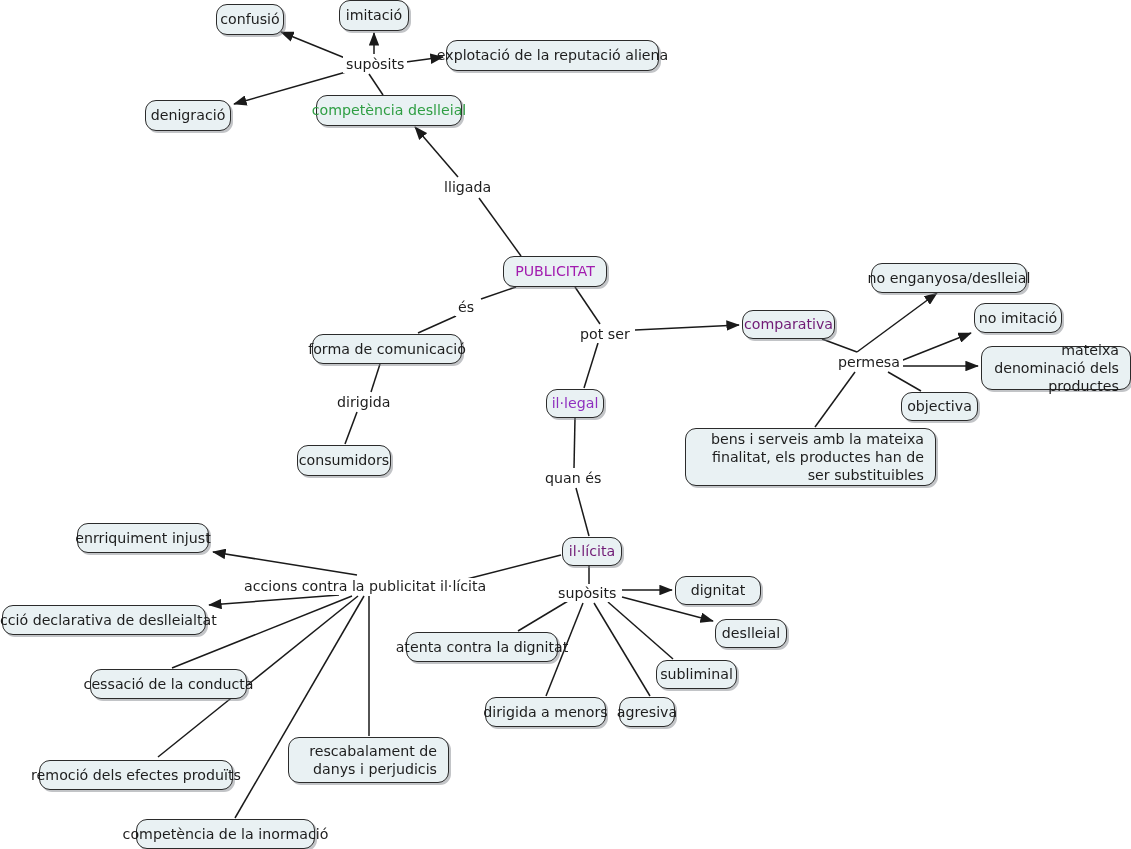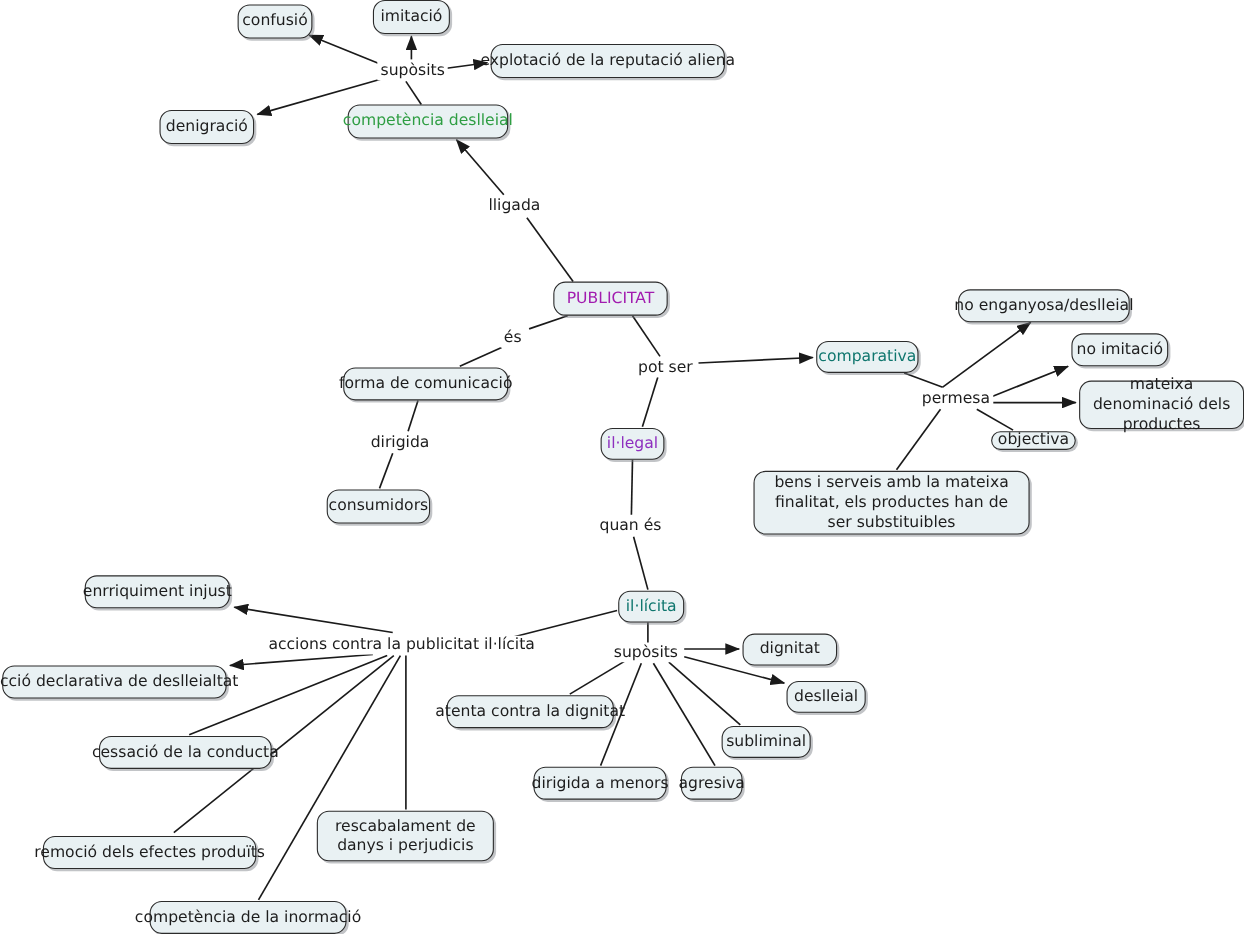--- a/index.html
+++ b/index.html
@@ -30,35 +30,35 @@
   .node {
     position: absolute;
     box-sizing: border-box;
     background: #e9f1f3;
     border: 1.3px solid #2b2b2b;
     border-radius: 11px;
     box-shadow: 2px 2px 0 rgba(120,125,130,0.45);
     color: #1d1d1d;
     font-size: 14.2px;
     line-height: 17px;
-    text-align: center;
+    text-align: right;
     display: flex;
     align-items: center;
     justify-content: center;
     padding: 4px 11px;
     white-space: nowrap;
     z-index: 5;
   }
   .node.multiline {
     white-space: normal;
     line-height: 18px;
   }
   .node.green   { color: #2f9e43; }
   .node.purple  { color: #a21caf; }
-  .node.magenta { color: #0f766e; }
+  .node.magenta { color: #701a75; }
   .node.violet  { color: #8e2fbf; }
 
   
   .link-label {
     position: absolute;
     font-size: 14.2px;
     line-height: 17px;
     color: #1d1d1d;
     white-space: nowrap;
     background: #ffffff;
@@ -149,21 +149,21 @@
       </div>
       <div class="node" style="left: 871px; top: 263px; width: 156px; height: 30px;">
         <span>no enganyosa/deslleial</span>
       </div>
       <div class="node" style="left: 974px; top: 303px; width: 88px; height: 30px;">
         <span>no imitació</span>
       </div>
       <div class="node multiline" style="left: 981px; top: 346px; width: 150px; height: 44px;">
         <span>mateixa denominació dels productes</span>
       </div>
-      <div class="node" style="left: 901px; top: 392px; width: 77px; height: 17px;">
+      <div class="node" style="left: 901px; top: 392px; width: 77px; height: 29px;">
         <span>objectiva</span>
       </div>
       <div class="node multiline" style="left: 685px; top: 428px; width: 251px; height: 58px;">
         <span>bens i serveis amb la mateixa finalitat, els productes han de ser substituibles</span>
       </div>
       <div class="node magenta" style="left: 562px; top: 537px; width: 60px; height: 29px;">
         <span>il·lícita</span>
       </div>
       <div class="node" style="left: 77px; top: 523px; width: 132px; height: 30px;">
         <span>enrriquiment injust</span>

